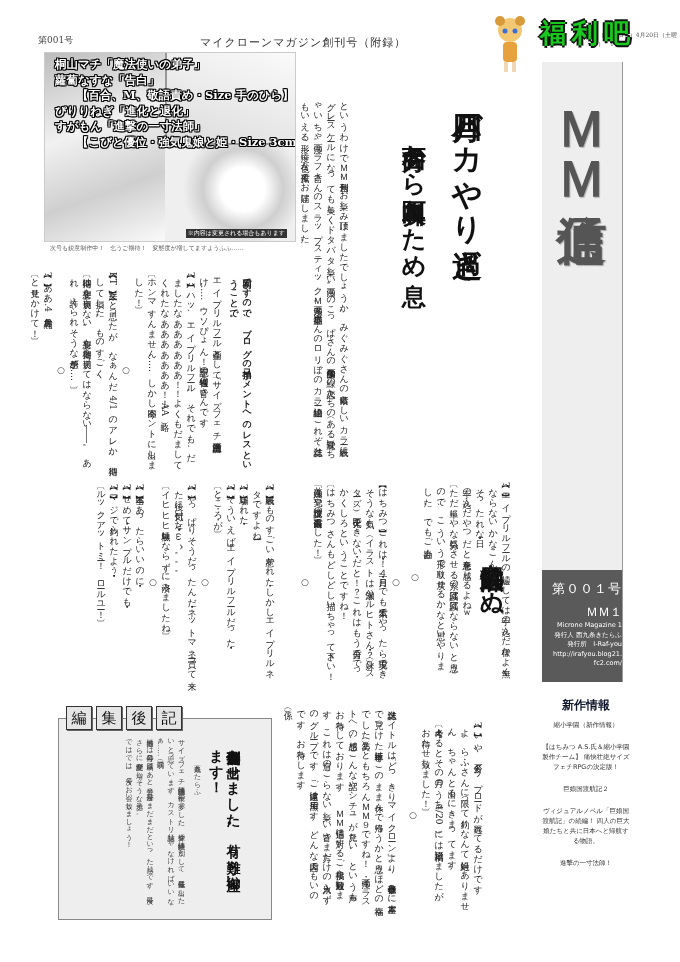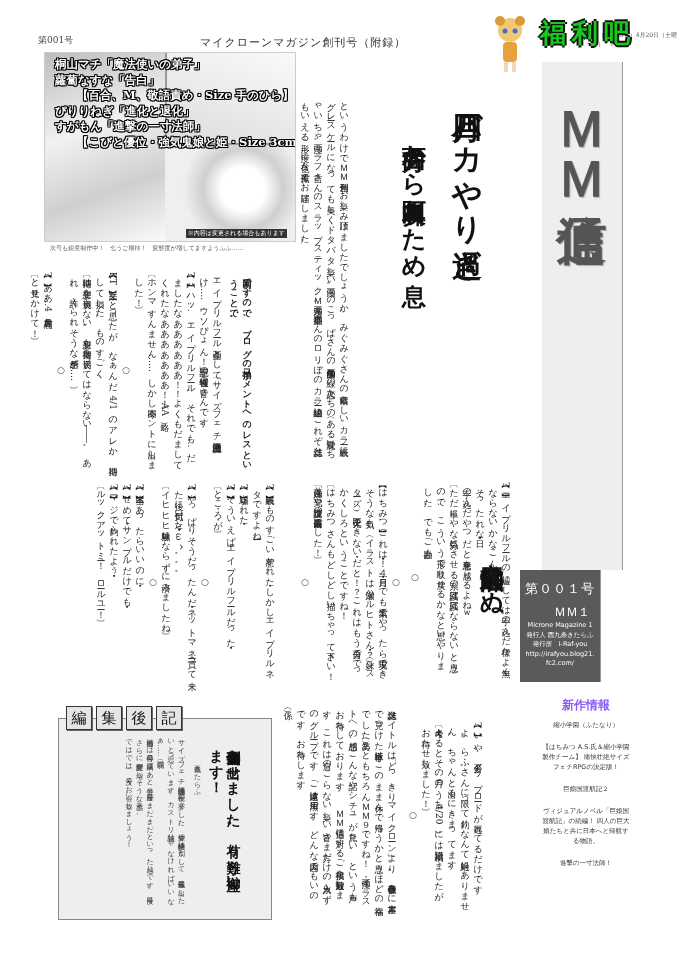--- a/index.html
+++ b/index.html
@@ -30,26 +30,26 @@
   .pl { font-family:"DejaVu Serif", serif; font-weight:bold; font-size:11.5px; color:#fff; line-height:15.5px; white-space:nowrap;
         text-shadow: -1px 0 #000, 1px 0 #000, 0 -1px #000, 0 1px #000, 1px 1px #000, -1px -1px #000, 1px -1px #000, -1px 1px #000; }
   .pl.ind { padding-left:22px; }
   .panel-note { position:absolute; right:8px; bottom:3px; font-size:6px; color:#fff; background:#333; padding:0 2px; }
   .caption { left:50px; top:244px; font-size:6px; color:#555; }
 
   
   .side { left:542px; top:62px; width:80px; height:508px; background:#eeeeee; border-right:1px solid #999; }
   .side-title { position:absolute; left:10px; top:14px; width:60px; text-align:center; font-size:50px; font-weight:bold; color:#555; line-height:60px;
                 text-shadow: 1px 1px 1px #aaa; }
-  .issuebox { left:520px; top:570px; width:80px; height:112px; background:#5a5a5a; color:#fff; text-align:center; border-right:1px solid #999; }
+  .issuebox { left:542px; top:570px; width:80px; height:112px; background:#5a5a5a; color:#fff; text-align:right; border-right:1px solid #999; }
   .issuebox .no { margin-top:10px; font-size:13px; letter-spacing:1px; }
   .issuebox .mm { margin-top:6px; font-size:12px;padding-left:24px; }
   .issuebox .sm { font-family:"DejaVu Sans", sans-serif; font-size:6.5px; line-height:9.5px; }
   .news { left:542px; top:700px; width:88px; text-align:center; font-family:"DejaVu Sans", sans-serif; font-size:6.5px; color:#333; line-height:10px; }
-  .news .h { font-family:"DejaVu Serif", serif; font-weight:bold; font-size:12px; color:#8b5cf6; margin-bottom:10px; }
+  .news .h { font-family:"DejaVu Serif", serif; font-weight:bold; font-size:12px; color:#0f172a; margin-bottom:10px; }
   .news p { margin:0 0 12px 0; }
 
   
   .h1 { left:450px; top:92px; font-family:"DejaVu Sans", sans-serif; font-weight:bold; font-size:30px; line-height:34px; color:#111; }
   .h2 { left:400px; top:128px; font-weight:bold; font-size:24px; line-height:28px; color:#111; }
   .h3 { left:478px; top:548px; font-weight:bold; font-size:24px; line-height:28px; color:#111; }
 
   
   .col { font-size:9px; line-height:13px; color:#222; }
   .col p { margin:0; }
@@ -118,21 +118,21 @@
   <div class="no">第００１号</div>
   <div class="mm">ＭＭ１</div>
   <div class="sm">Microne Magazine 1</div>
   <div class="sm">発行人 西九条きたらふ</div>
   <div class="sm">発行所　I-Raf-you</div>
   <div class="sm">http://irafyou.blog21.</div>
   <div class="sm">fc2.com/</div>
 </div>
 <div class="abs news">
   <div class="h">新作情報</div>
-  <p>縮小学園（ふたなり）</p>
+  <p>縮小学園（新作情報）</p>
   <p>【はちみつ A.S.氏＆縮小学園 製作チーム】 痛快壮絶サイズフェチRPGの決定版！</p>
   <p>巨娘国渡航記２</p>
   <p>ヴィジュアルノベル「巨娘国渡航記」の続編！ 四人の巨大娘たちと共に日本へと帰航する物語。</p>
   <p>進撃の一寸法師！</p>
 </div>
 
 <div class="abs h1 vt">四月バカやり過ぎ</div>
 <div class="abs h2 vt">各方面から阿鼻叫喚とため息</div>
 <div class="abs h3 vt">法的処置辞さぬ</div>
 

